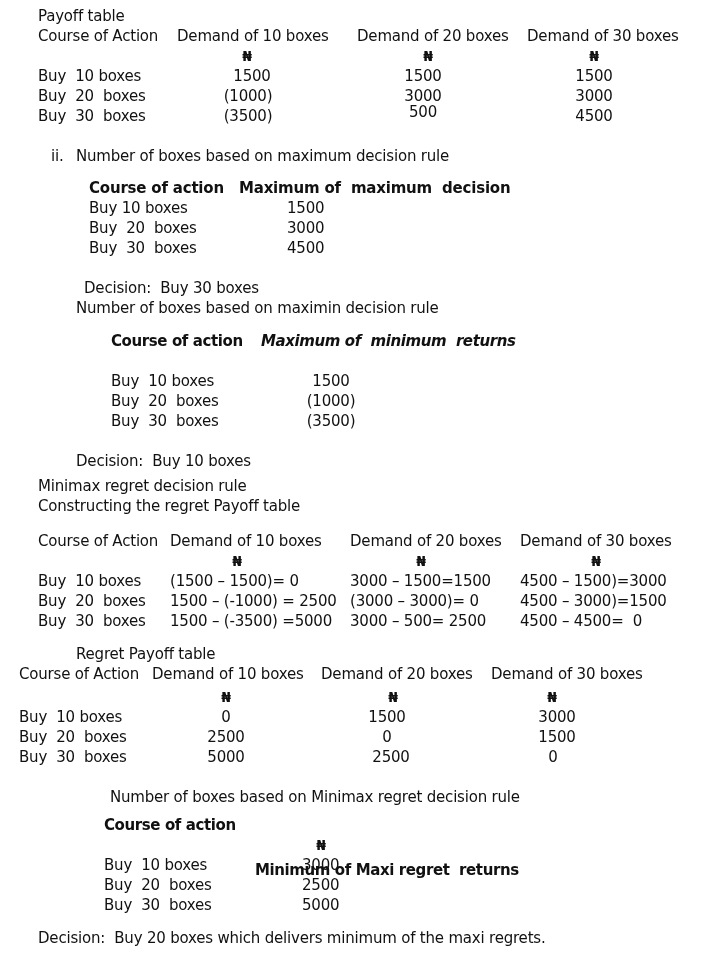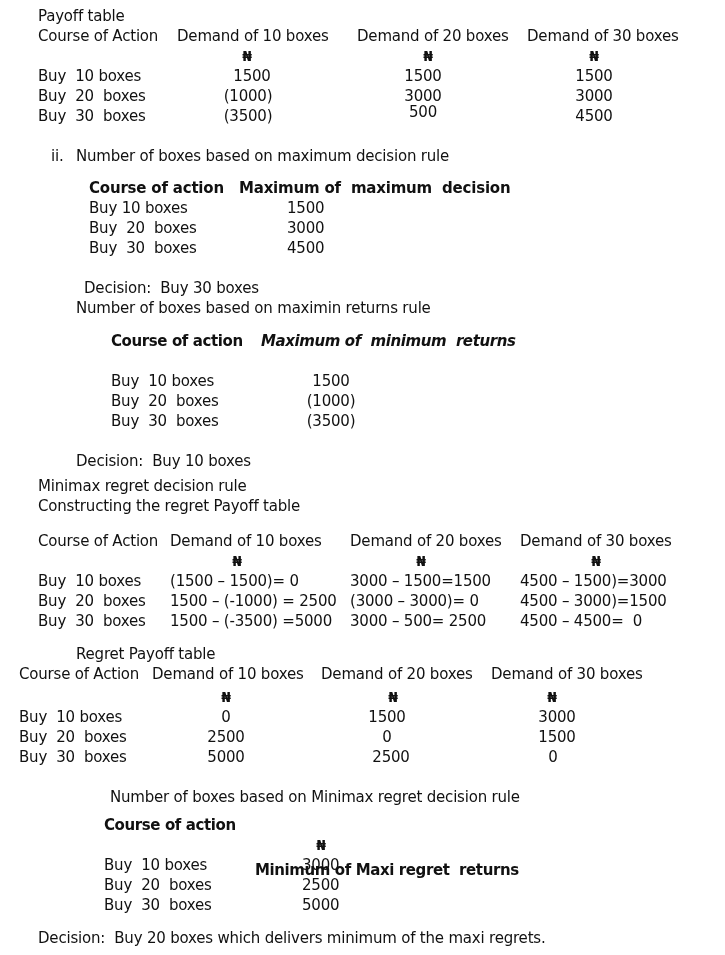--- a/index.html
+++ b/index.html
@@ -61,21 +61,21 @@
   </div>
   <div>
     <div class="t" style="left:89px;top:238px;">Buy  30  boxes</div>
     <div class="t" style="left:287px;top:238px;">4500</div>
   </div>
 
   <div class="t" style="left:76px;top:278px;margin-left:8px;">Decision:  Buy 30 boxes</div>
 </div>
 
 <div>
-  <div class="t" style="left:76px;top:298px;">Number of boxes based on maximin returns rule</div>
+  <div class="t" style="left:76px;top:298px;">Number of boxes based on maximin decision rule</div>
   <div class="t hb" style="left:111px;top:331px;">Course of action</div>
   <div class="t hb" style="left:261px;top:331px;font-style:italic;">Maximum of  minimum  returns</div>
 
   <div>
     <div class="t" style="left:111px;top:371px;">Buy  10 boxes</div>
     <div class="t c" style="left:296px;top:371px;width:70px;">1500</div>
   </div>
   <div>
     <div class="t" style="left:111px;top:391px;">Buy  20  boxes</div>
     <div class="t c" style="left:296px;top:391px;width:70px;">(1000)</div>

